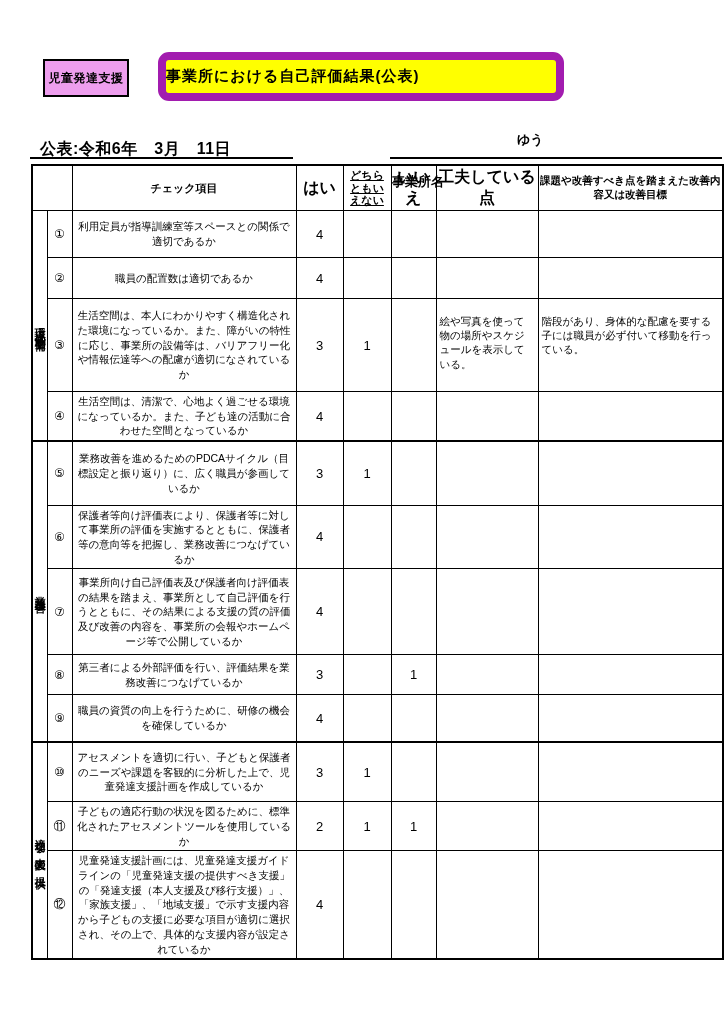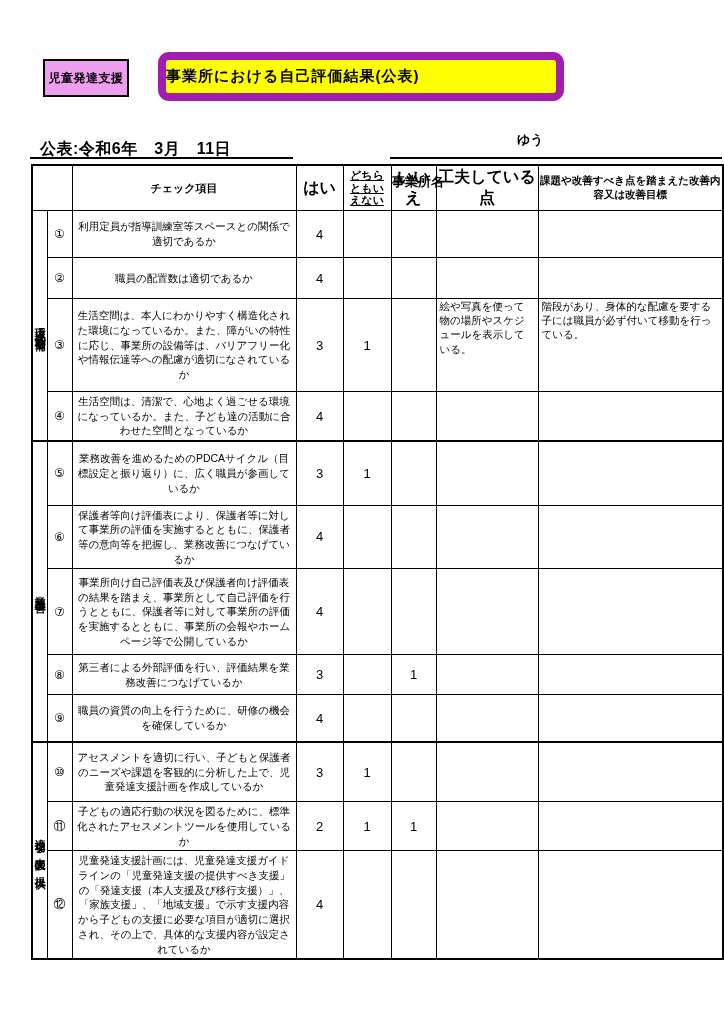--- a/index.html
+++ b/index.html
@@ -44,21 +44,21 @@
 
   .cat-cell { vertical-align:middle; text-align:center; padding:0; }
   .vtext {
     writing-mode:vertical-rl; text-orientation:upright;
     font-size:11px; font-weight:bold; letter-spacing:2px; line-height:1;
     margin:0 auto; white-space:nowrap;
   }
   .num-cell { text-align:center; vertical-align:middle; font-size:12px; }
   .item-cell { vertical-align:middle; text-align:center; font-size:10.5px; line-height:1.4; padding:2px 4px; }
   .score-cell { text-align:center; vertical-align:middle; font-size:13px; }
-  .note-cell { vertical-align:top; text-align:left; font-size:10.5px; line-height:1.35; padding:0 3px; }
+  .note-cell { vertical-align:top; text-align:left; font-size:10.5px; line-height:1.35; padding:15px 3px; }
   tr.group-start td { border-top:2px solid #000; }
 
   
   .cat-extension {
     position:absolute; left:31px; top:927px; width:17px; height:13px;
     border-left:2px solid #000; border-right:1px solid #000;
   }
 
   .page-footer {
     position:absolute; left:0; top:968px; width:724px;
@@ -163,21 +163,21 @@
           <td class="num-cell">⑥</td>
           <td class="item-cell">保護者等向け評価表により、保護者等に対して事業所の評価を実施するとともに、保護者等の意向等を把握し、業務改善につなげているか</td>
           <td class="score-cell">4</td>
           <td class="score-cell"></td>
           <td class="score-cell"></td>
           <td class="note-cell"></td>
           <td class="note-cell"></td>
         </tr>
         <tr style="height: 86px;">
           <td class="num-cell">⑦</td>
-          <td class="item-cell">事業所向け自己評価表及び保護者向け評価表の結果を踏まえ、事業所として自己評価を行うとともに、保護者等に対して事業所の評価を実施するとともに、事業所の会報やホームページ等で公開しているか</td>
+          <td class="item-cell">事業所向け自己評価表及び保護者向け評価表の結果を踏まえ、事業所として自己評価を行うとともに、その結果による支援の質の評価及び改善の内容を、事業所の会報やホームページ等で公開しているか</td>
           <td class="score-cell">4</td>
           <td class="score-cell"></td>
           <td class="score-cell"></td>
           <td class="note-cell"></td>
           <td class="note-cell"></td>
         </tr>
         <tr style="height: 40px;">
           <td class="num-cell">⑧</td>
           <td class="item-cell">第三者による外部評価を行い、評価結果を業務改善につなげているか</td>
           <td class="score-cell">3</td>

